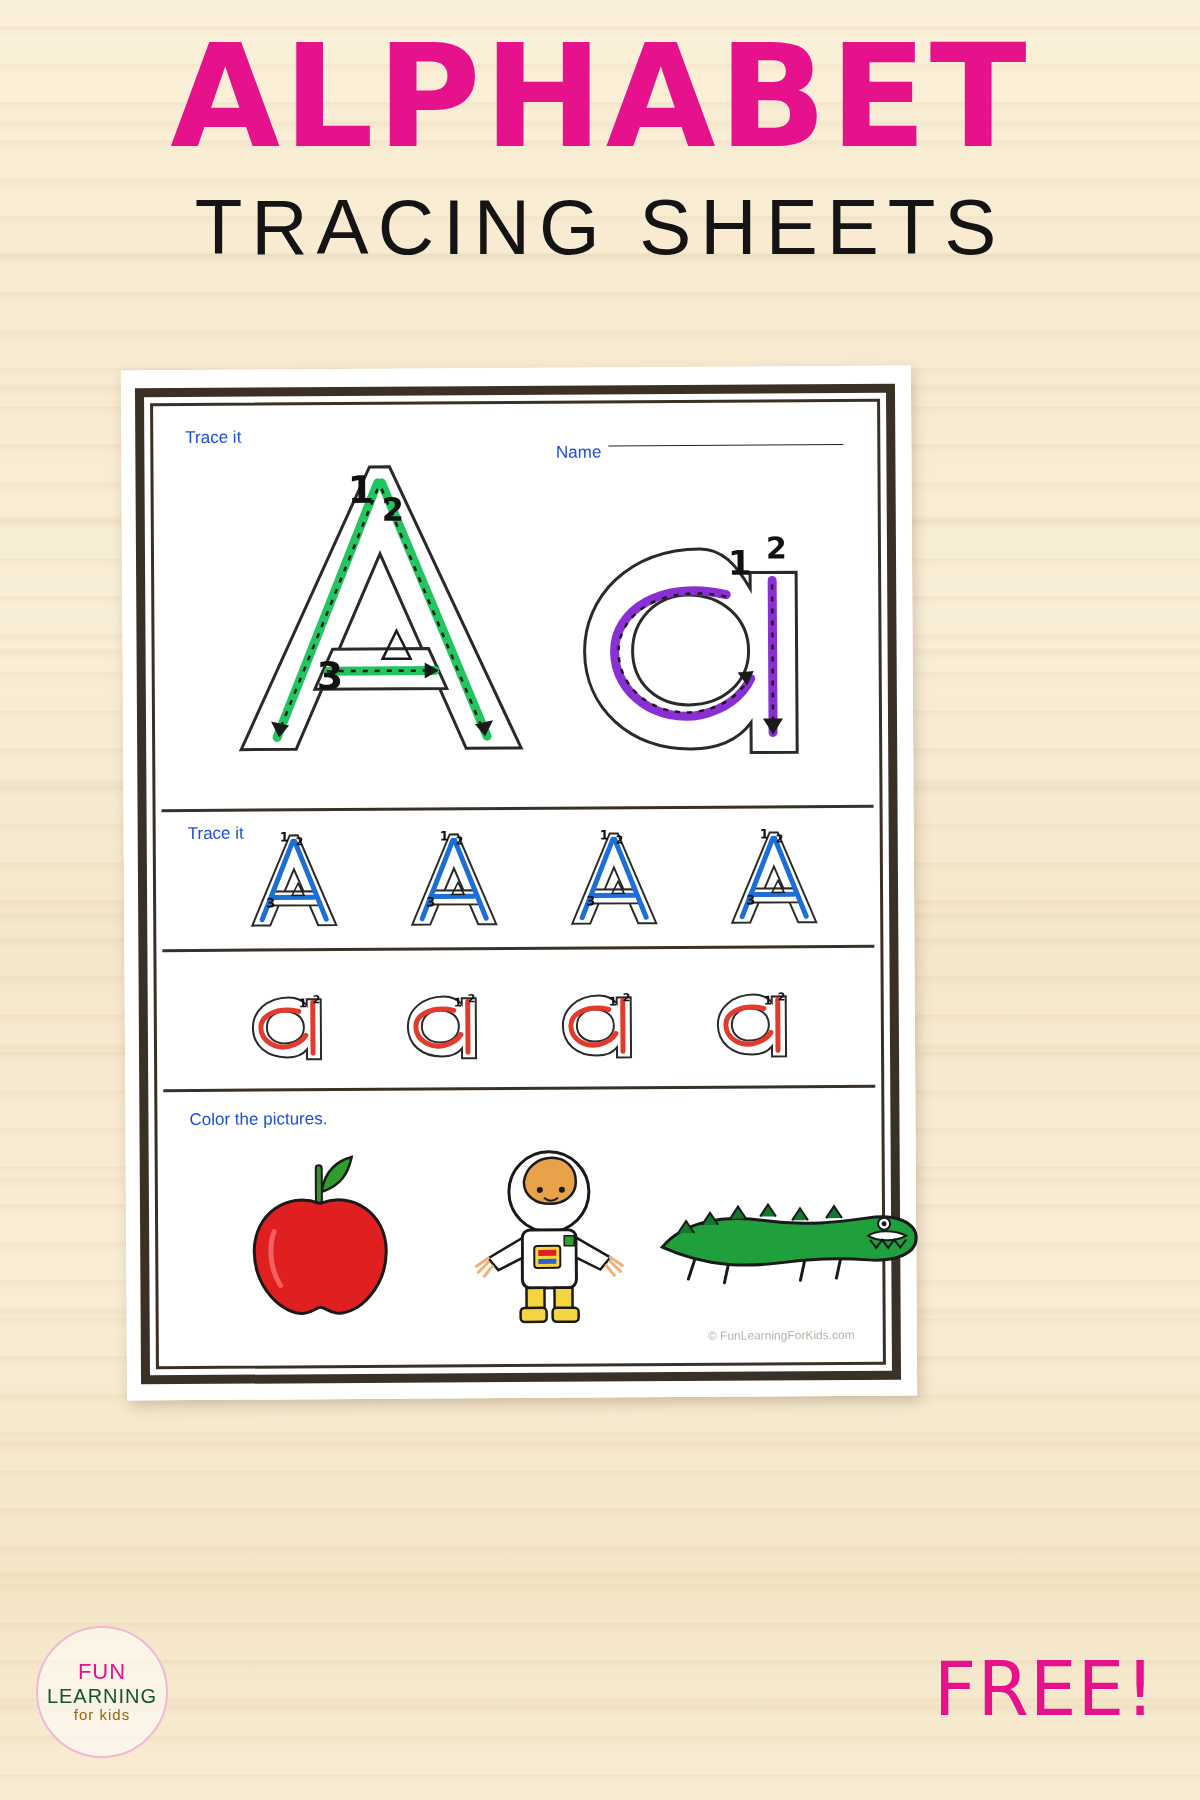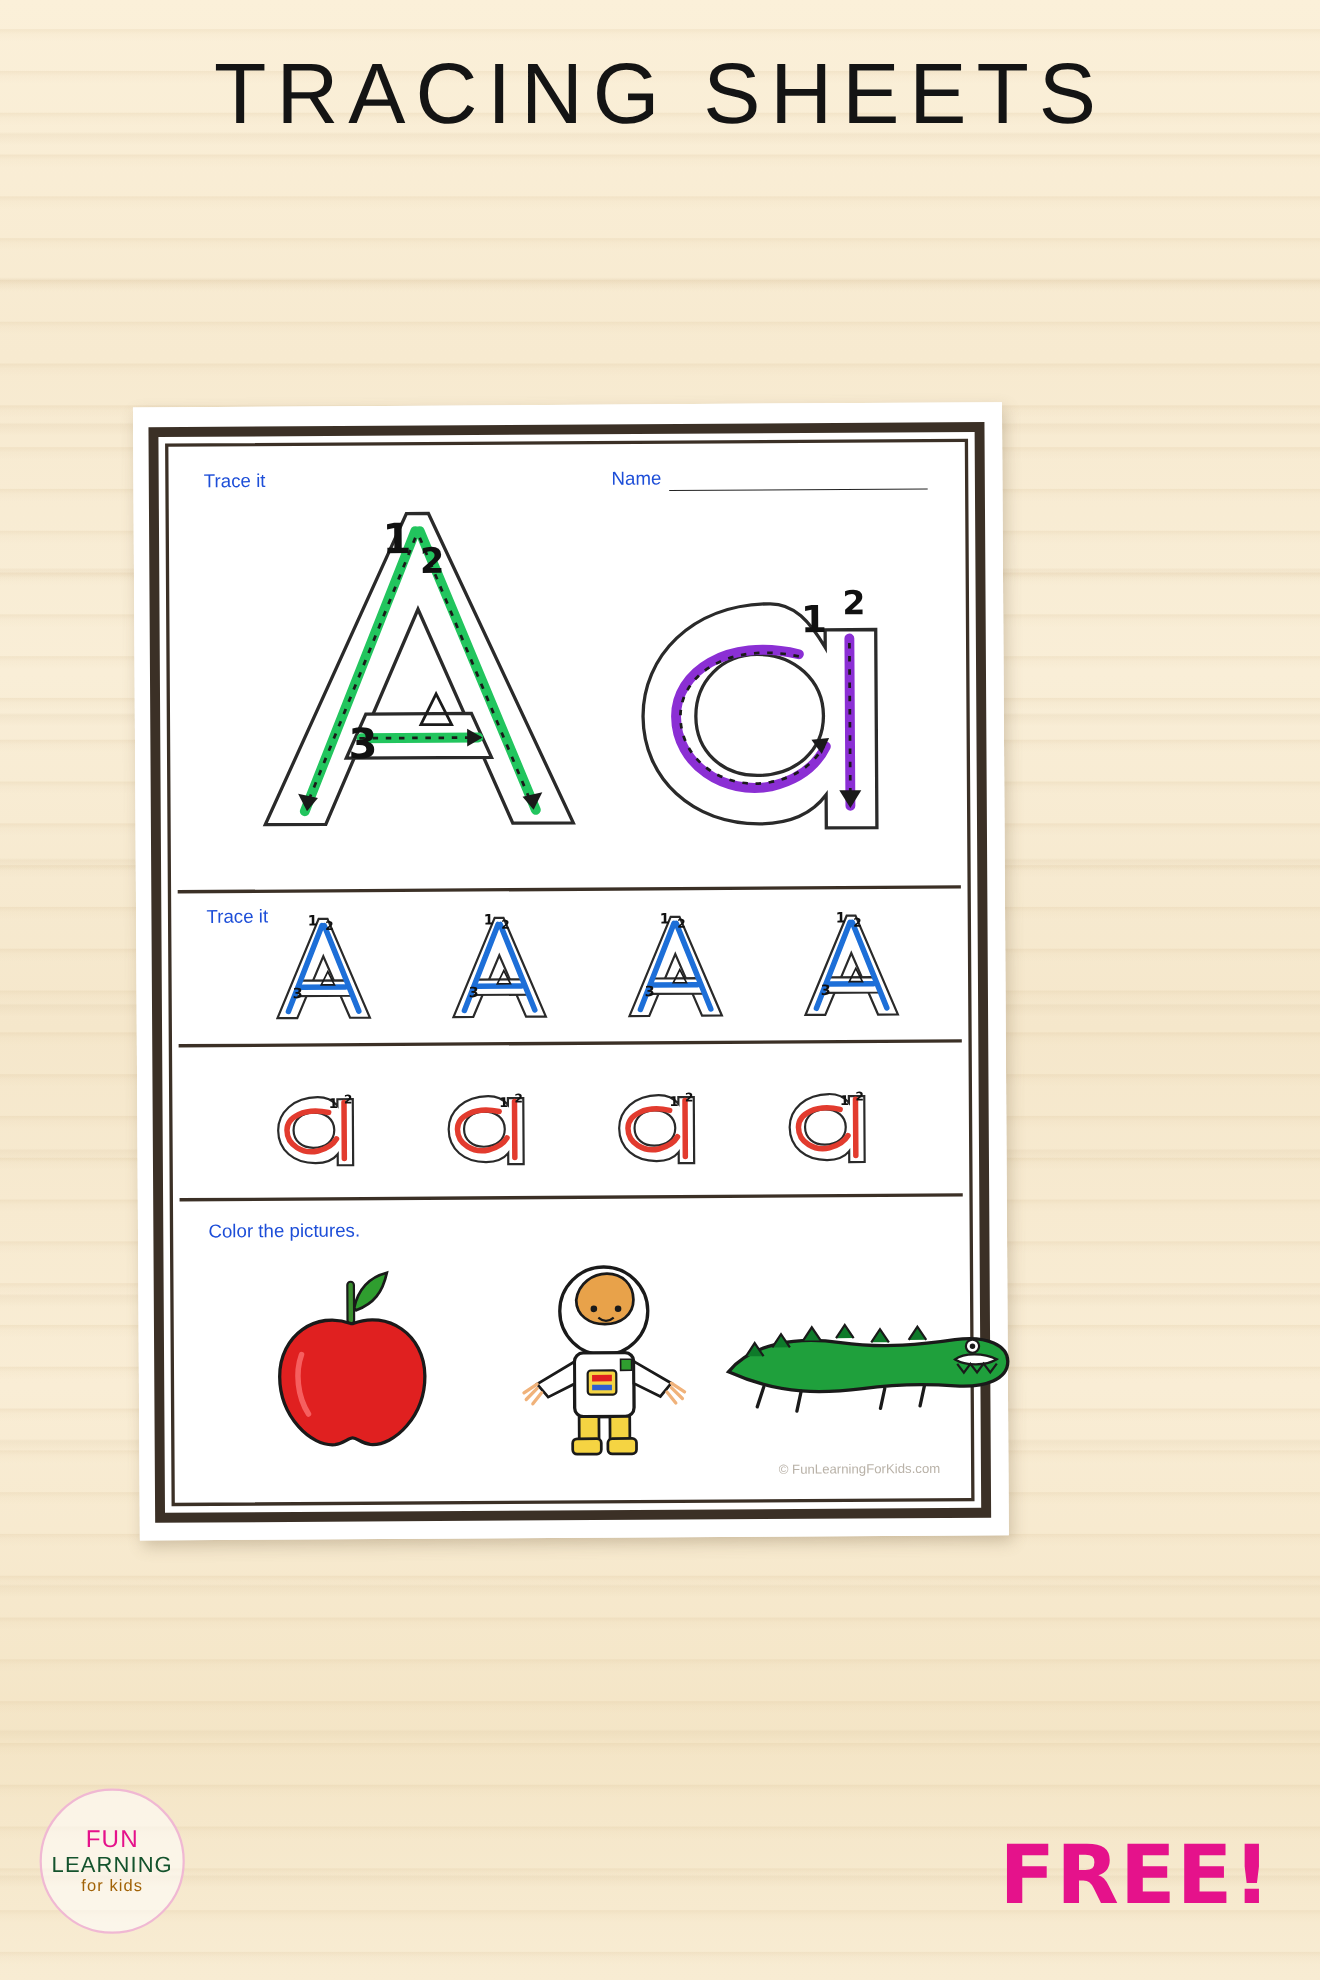--- a/index.html
+++ b/index.html
@@ -62,21 +62,21 @@
   .r3{top:546px;height:140px;}
   .r4{top:686px;bottom:6px;border-bottom:none;}
 
   .lbl{
     position:absolute;font-size:17px;color:#1d4ed8;
     font-family:"Liberation Sans",sans-serif;
   }
   .trace-it-1{left:26px;top:16px;}
   .trace-it-2{left:26px;top:12px;}
   .color-pics{left:26px;top:18px;}
-  .name-lbl{right:270px;top:16px;}
+  .name-lbl{right:270px;top:33px;}
   .name-line{position:absolute;right:28px;top:36px;width:235px;border-bottom:1.5px solid #222;}
 
   .big-letters{position:absolute;left:0;right:0;top:34px;height:350px;}
   .svgbox{position:absolute;}
 
   .copyright{
     position:absolute;right:22px;bottom:14px;font-size:12px;color:#b9b2a8;
     font-family:"Liberation Sans",sans-serif;
   }
 
@@ -87,32 +87,33 @@
     border:2px solid #f0b8d3;
     display:flex;flex-direction:column;align-items:center;justify-content:center;
     text-align:center;line-height:1.12;
   }
   .logo .l1{font-size:22px;color:#e5128b;letter-spacing:1px;}
   .logo .l2{font-size:20px;color:#14532d;letter-spacing:1px;}
   .logo .l3{font-size:15px;color:#a16207;letter-spacing:1px;}
 
   
   .free{
-    position:absolute;right:44px;bottom:52px;color:#e5128b;
-    font-size:74px;font-weight:bold;letter-spacing:1px;
+    position:absolute;right:44px;bottom:68px;color:#e5128b;
+    font-size:74px;font-weight:normal;letter-spacing:1px;
     font-family:"DejaVu Sans",sans-serif;
   }
 </style>
 </head>
 <body>
 
 <div class="wood-grain"></div>
 <div class="wood-grain2"></div>
 
 <div class="title-wrap">
+  <div class="title-main">ALPHABET</div>
   <div class="title-sub">TRACING SHEETS</div>
 </div>
 
 <div class="sheet-shadow">
  <div class="sheet">
   <div class="sheet-frame">
    <div class="inner-frame">
 
      <div class="row r1">
        <div class="lbl trace-it-1">Trace it</div>

